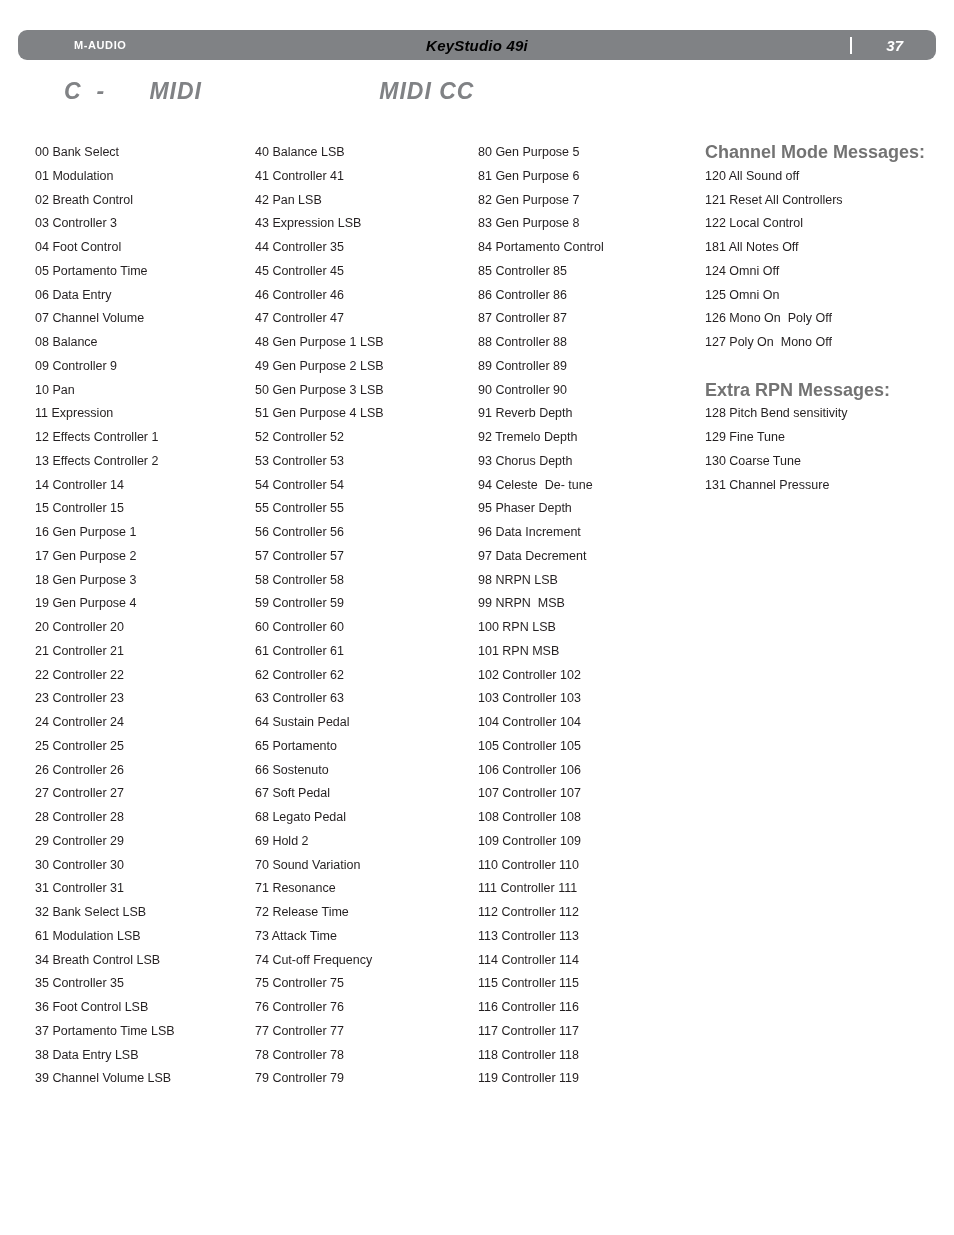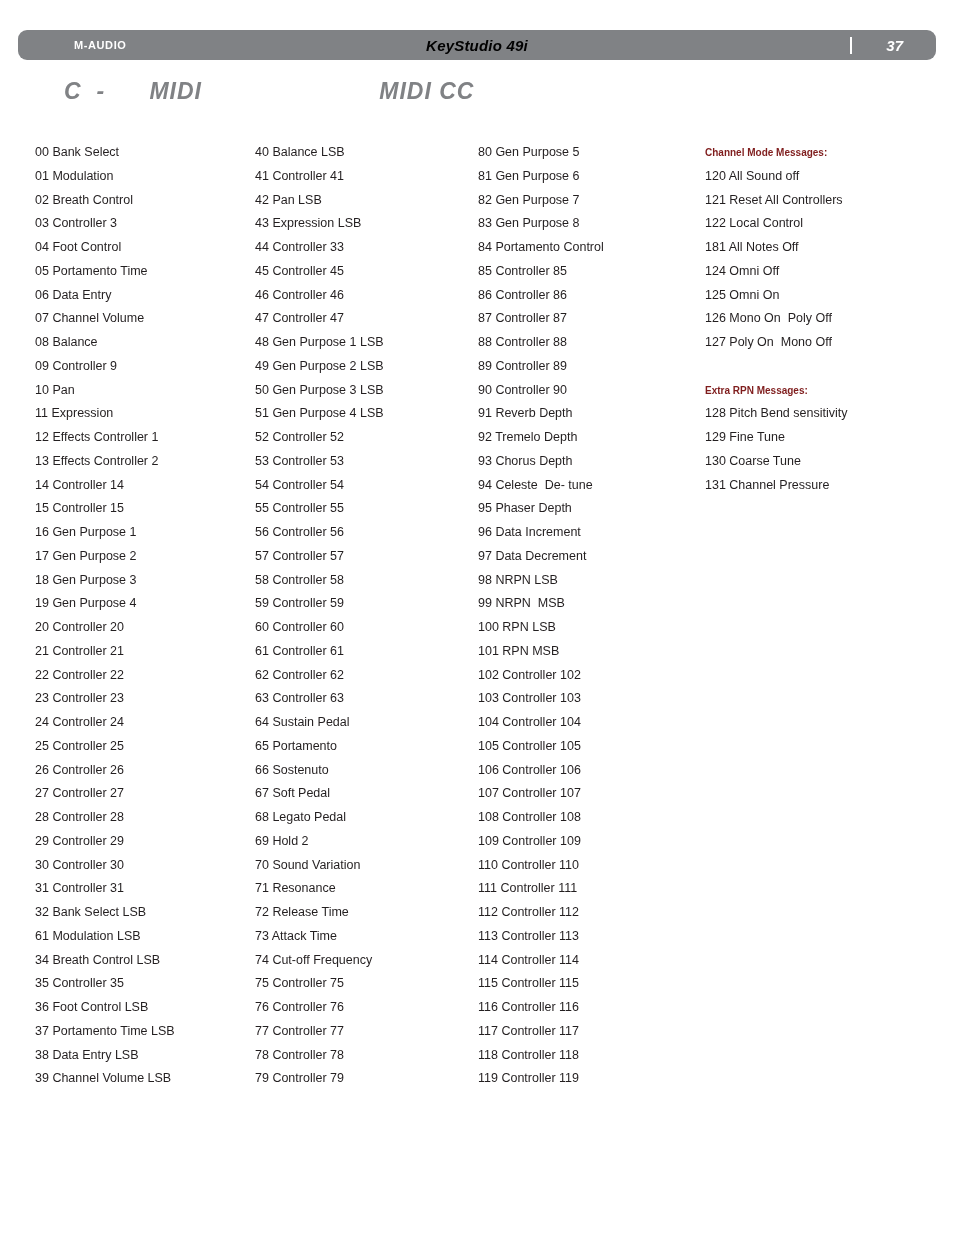--- a/index.html
+++ b/index.html
@@ -105,22 +105,22 @@
 
   .entry {
     height: 23.75px;
     line-height: 23.75px;
     font-size: 12.5px;
     color: #231f20;
     white-space: pre;
   }
   .entry.heading {
     font-weight: bold;
-    font-size: 10px;
-    color: #7f1d1d;
+    font-size: 18px;
+    color: #737373;
   }
   .entry.spacer {
     visibility: hidden;
   }
 </style>
 </head>
 <body>
 
 <div class="header-bar">
   <span class="brand-logo">M-AUDIO</span>
@@ -172,21 +172,21 @@
       <div class="entry">36 Foot Control LSB</div>
       <div class="entry">37 Portamento Time LSB</div>
       <div class="entry">38 Data Entry LSB</div>
       <div class="entry">39 Channel Volume LSB</div>
     </div>
   <div class="col col-2">
       <div class="entry">40 Balance LSB</div>
       <div class="entry">41 Controller 41</div>
       <div class="entry">42 Pan LSB</div>
       <div class="entry">43 Expression LSB</div>
-      <div class="entry">44 Controller 33</div>
+      <div class="entry">44 Controller 35</div>
       <div class="entry">45 Controller 45</div>
       <div class="entry">46 Controller 46</div>
       <div class="entry">47 Controller 47</div>
       <div class="entry">48 Gen Purpose 1 LSB</div>
       <div class="entry">49 Gen Purpose 2 LSB</div>
       <div class="entry">50 Gen Purpose 3 LSB</div>
       <div class="entry">51 Gen Purpose 4 LSB</div>
       <div class="entry">52 Controller 52</div>
       <div class="entry">53 Controller 53</div>
       <div class="entry">54 Controller 54</div>

